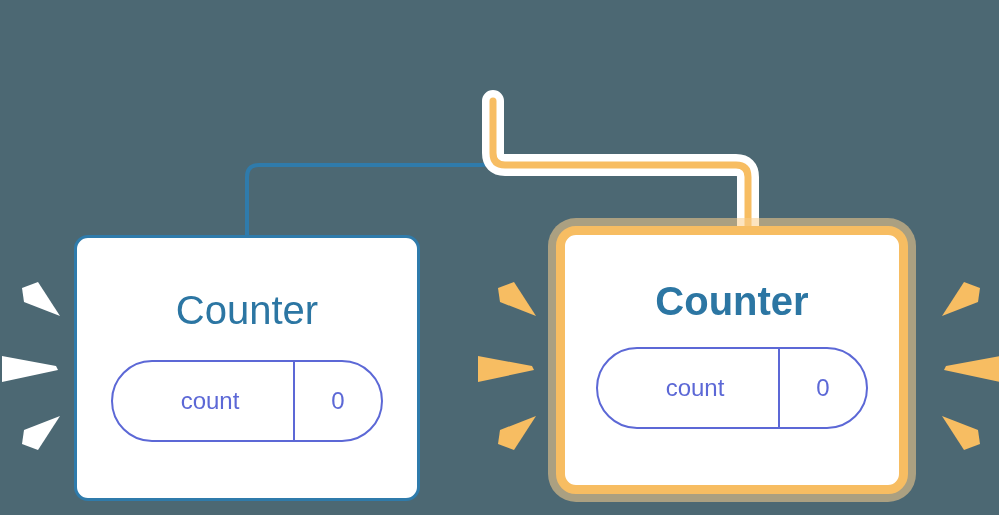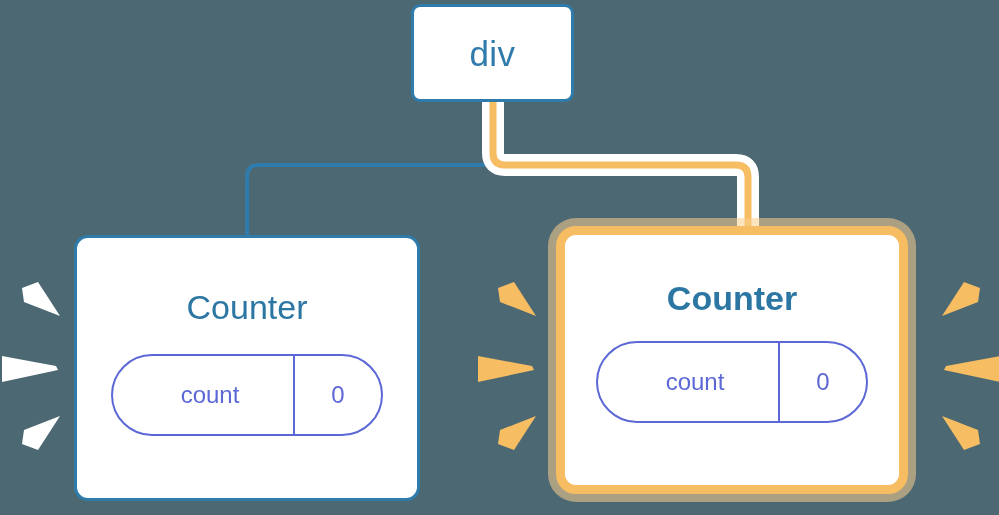--- a/index.html
+++ b/index.html
@@ -61,21 +61,21 @@
     left: 556px;
     top: 226px;
     width: 352px;
     height: 268px;
     border: 9px solid #f7bd62;
     border-radius: 20px;
     box-shadow: 0 0 0 8px rgba(250, 205, 141, 0.55);
   }
 
   .node-title {
-    font-size: 34px;
+    font-size: 40px;
     color: #2c76a3;
     line-height: 1;
   }
   #node-counter-left .node-title {
     margin-top: 52px;
     font-weight: 400;
   }
   #node-counter-right .node-title {
     margin-top: 46px;
     font-weight: 700;
@@ -131,23 +131,20 @@
 
   <svg id="wires" viewBox="0 0 999 515">
 
     <path d="M 493 101 L 493 153 Q 493 165 481 165 L 259 165 Q 247 165 247 177 L 247 235" fill="none" stroke="#2f7bab" stroke-width="4" stroke-linecap="round" stroke-linejoin="round"></path>
 
     <path d="M 493 101 L 493 153 Q 493 165 505 165 L 736 165 Q 748 165 748 177 L 748 232" fill="none" stroke="#ffffff" stroke-width="22" stroke-linecap="round" stroke-linejoin="round"></path>
 
     <path d="M 493 101 L 493 153 Q 493 165 505 165 L 736 165 Q 748 165 748 177 L 748 232" fill="none" stroke="#f7bd62" stroke-width="7" stroke-linecap="round" stroke-linejoin="round"></path>
   </svg>
 
-  <div class="node" id="node-div">
-    <span class="node-title">div</span>
-  </div>
 
   <div class="node" id="node-counter-left">
     <span class="node-title">Counter</span>
     <div class="pill">
       <div class="pill-key">count</div>
       <div class="pill-val">0</div>
     </div>
   </div>
 
   <div class="node" id="node-counter-right">

